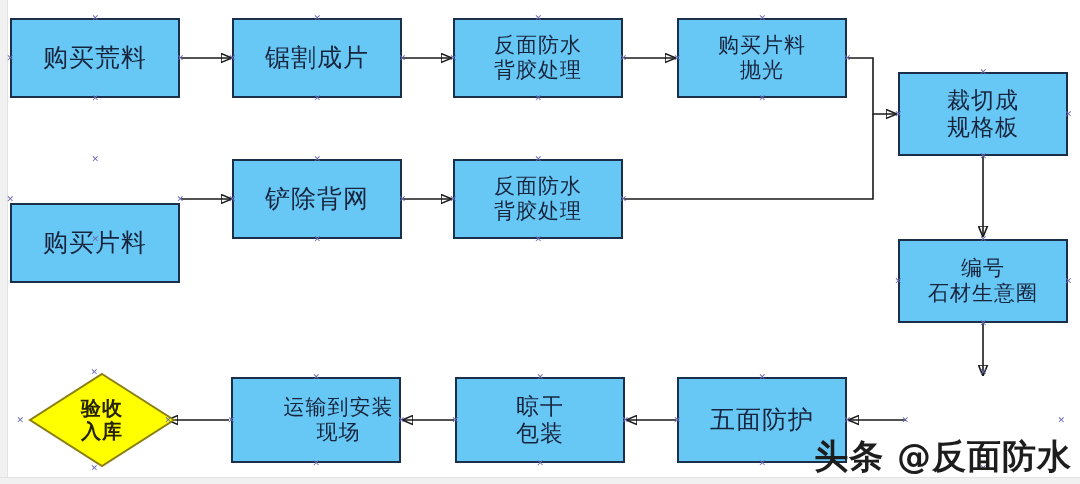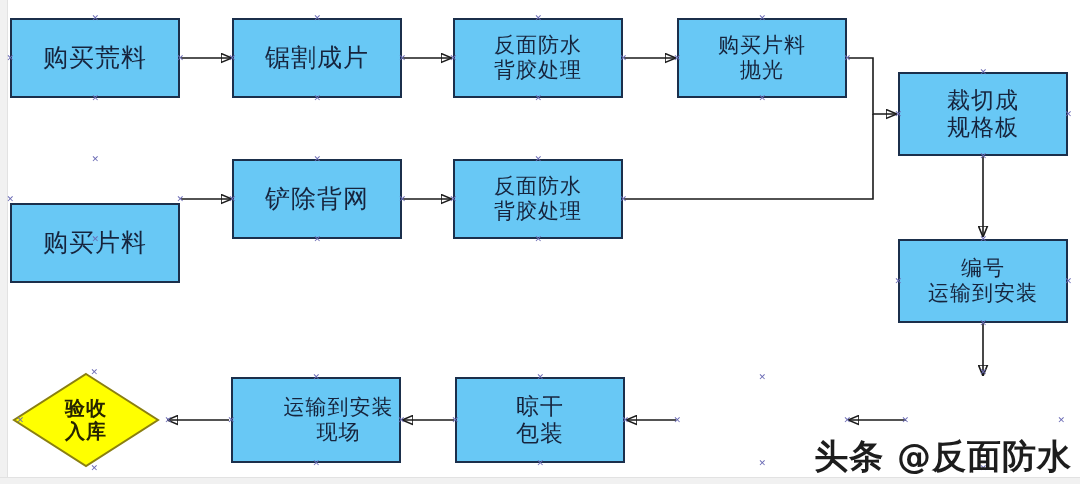--- a/index.html
+++ b/index.html
@@ -159,31 +159,32 @@
 
   <div class="node t1" style="left:232px; top:159px; width:170px; height:80px;">铲除背网</div>
 
   <div class="node t2" style="left:453px; top:159px; width:170px; height:80px;">反面防水
 背胶处理</div>
 
   <div class="node t3" style="left:898px; top:72px;  width:170px; height:84px;">裁切成
 规格板</div>
 
   <div class="node t2" style="left:898px; top:239px; width:170px; height:84px;">编号
-运输到安装</div>
-
-
+石材生意圈</div>
+
+
+  <div class="node t1" style="left:677px; top:377px; width:170px; height:86px;">五面防护</div>
 
   <div class="node t3" style="left:455px; top:377px; width:170px; height:86px;">晾干
 包装</div>
 
   <div class="node t2" style="left:231px; top:377px; width:170px; height:86px;padding-left:45px;">运输到安装
 现场</div>
 
-  <div class="diamond-wrap" style="left:12px; top:372px; width:148px; height:96px;">
+  <div class="diamond-wrap" style="left:28px; top:372px; width:148px; height:96px;">
     <svg width="148" height="96" viewBox="0 0 148 96" xmlns="http://www.w3.org/2000/svg">
       <polygon points="74,2 146,48 74,94 2,48" fill="#ffff00" stroke="#8a7f10" stroke-width="2"></polygon>
     </svg>
     <div class="diamond-label d1">验收
 入库</div>
   </div>
 
   <div id="handles">
       <div class="handle" style="left: 95px; top: 18px;">✕</div>
       <div class="handle" style="left: 95px; top: 98px;">✕</div>

